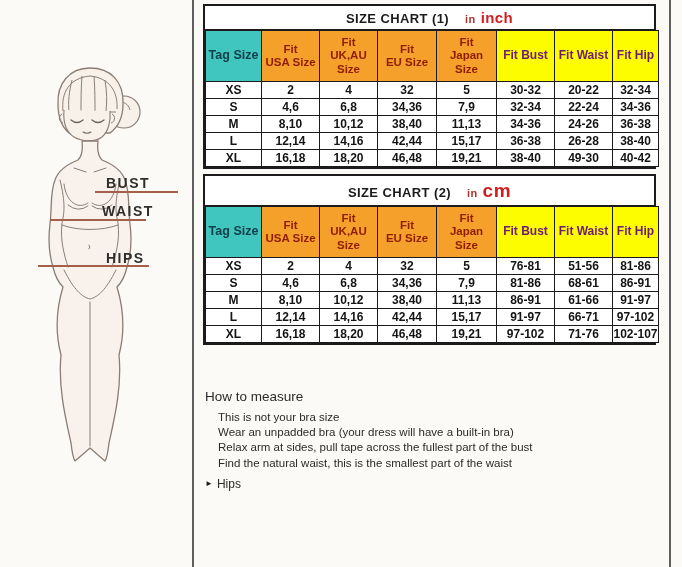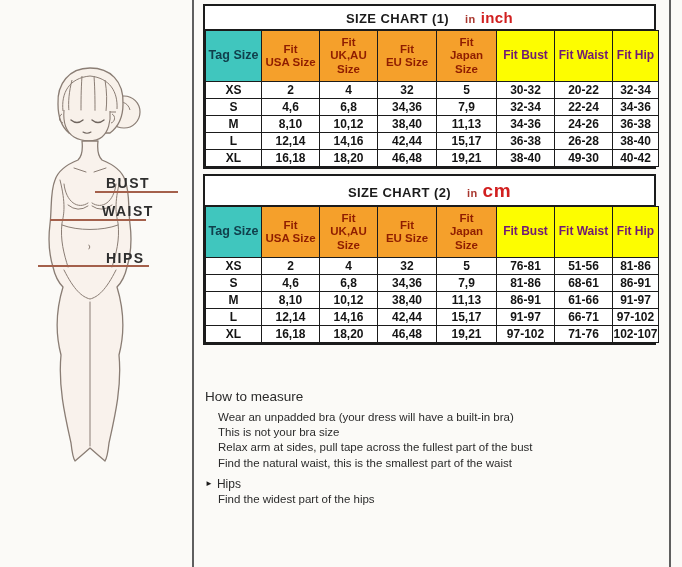--- a/index.html
+++ b/index.html
@@ -292,22 +292,21 @@
             <td>71-76</td>
             <td>102-107</td>
           </tr>
         </tbody>
     </table>
   </div>
 
   <div id="how-to">
     <div id="how-to-title">How to measure</div>
     <div id="how-to-sections">
+        <div class="hm-line">This is not your bra size</div>
         <div class="hm-line">Wear an unpadded bra (your dress will have a built-in bra)</div>
-        <div class="hm-line">This is not your bra size</div>
         <div class="hm-line">Relax arm at sides, pull tape across the fullest part of the bust</div>
         <div class="hm-line">Find the natural waist, this is the smallest part of the waist</div>
         <div class="hm-heading"><span class="bullet">►</span><span>Hips</span></div>
-        <div class="hm-line">Find the widest part of the hips</div>
       </div>
   </div>
 
 </div>
 
 </body></html>

